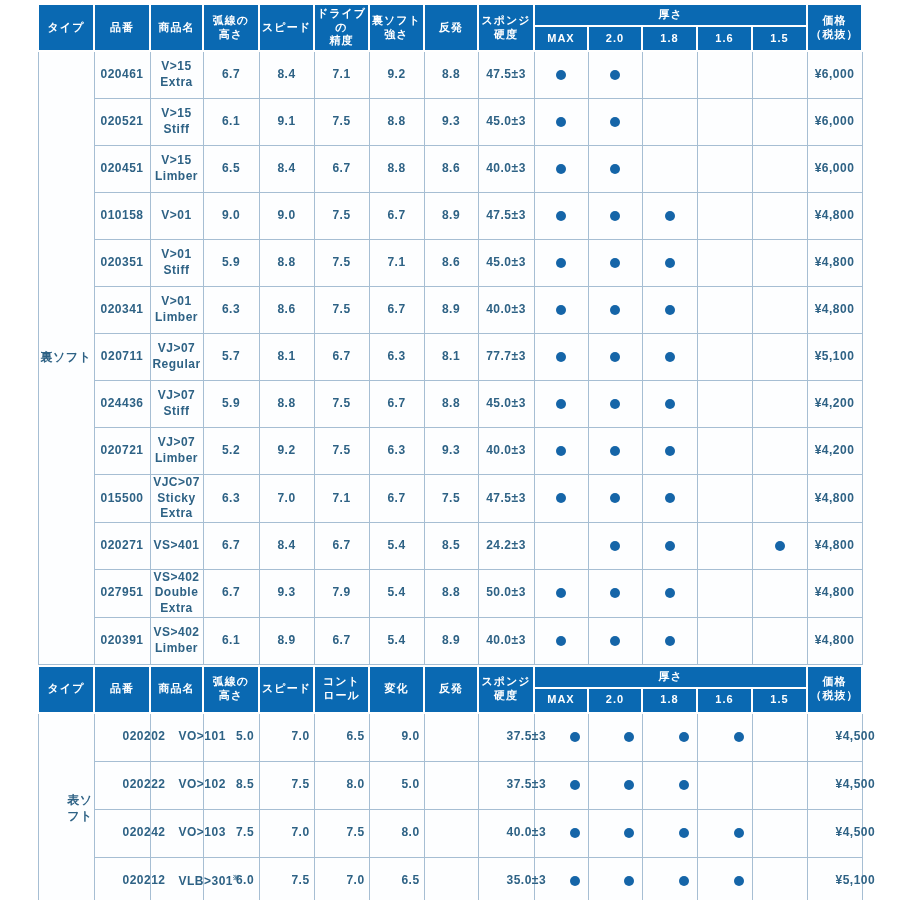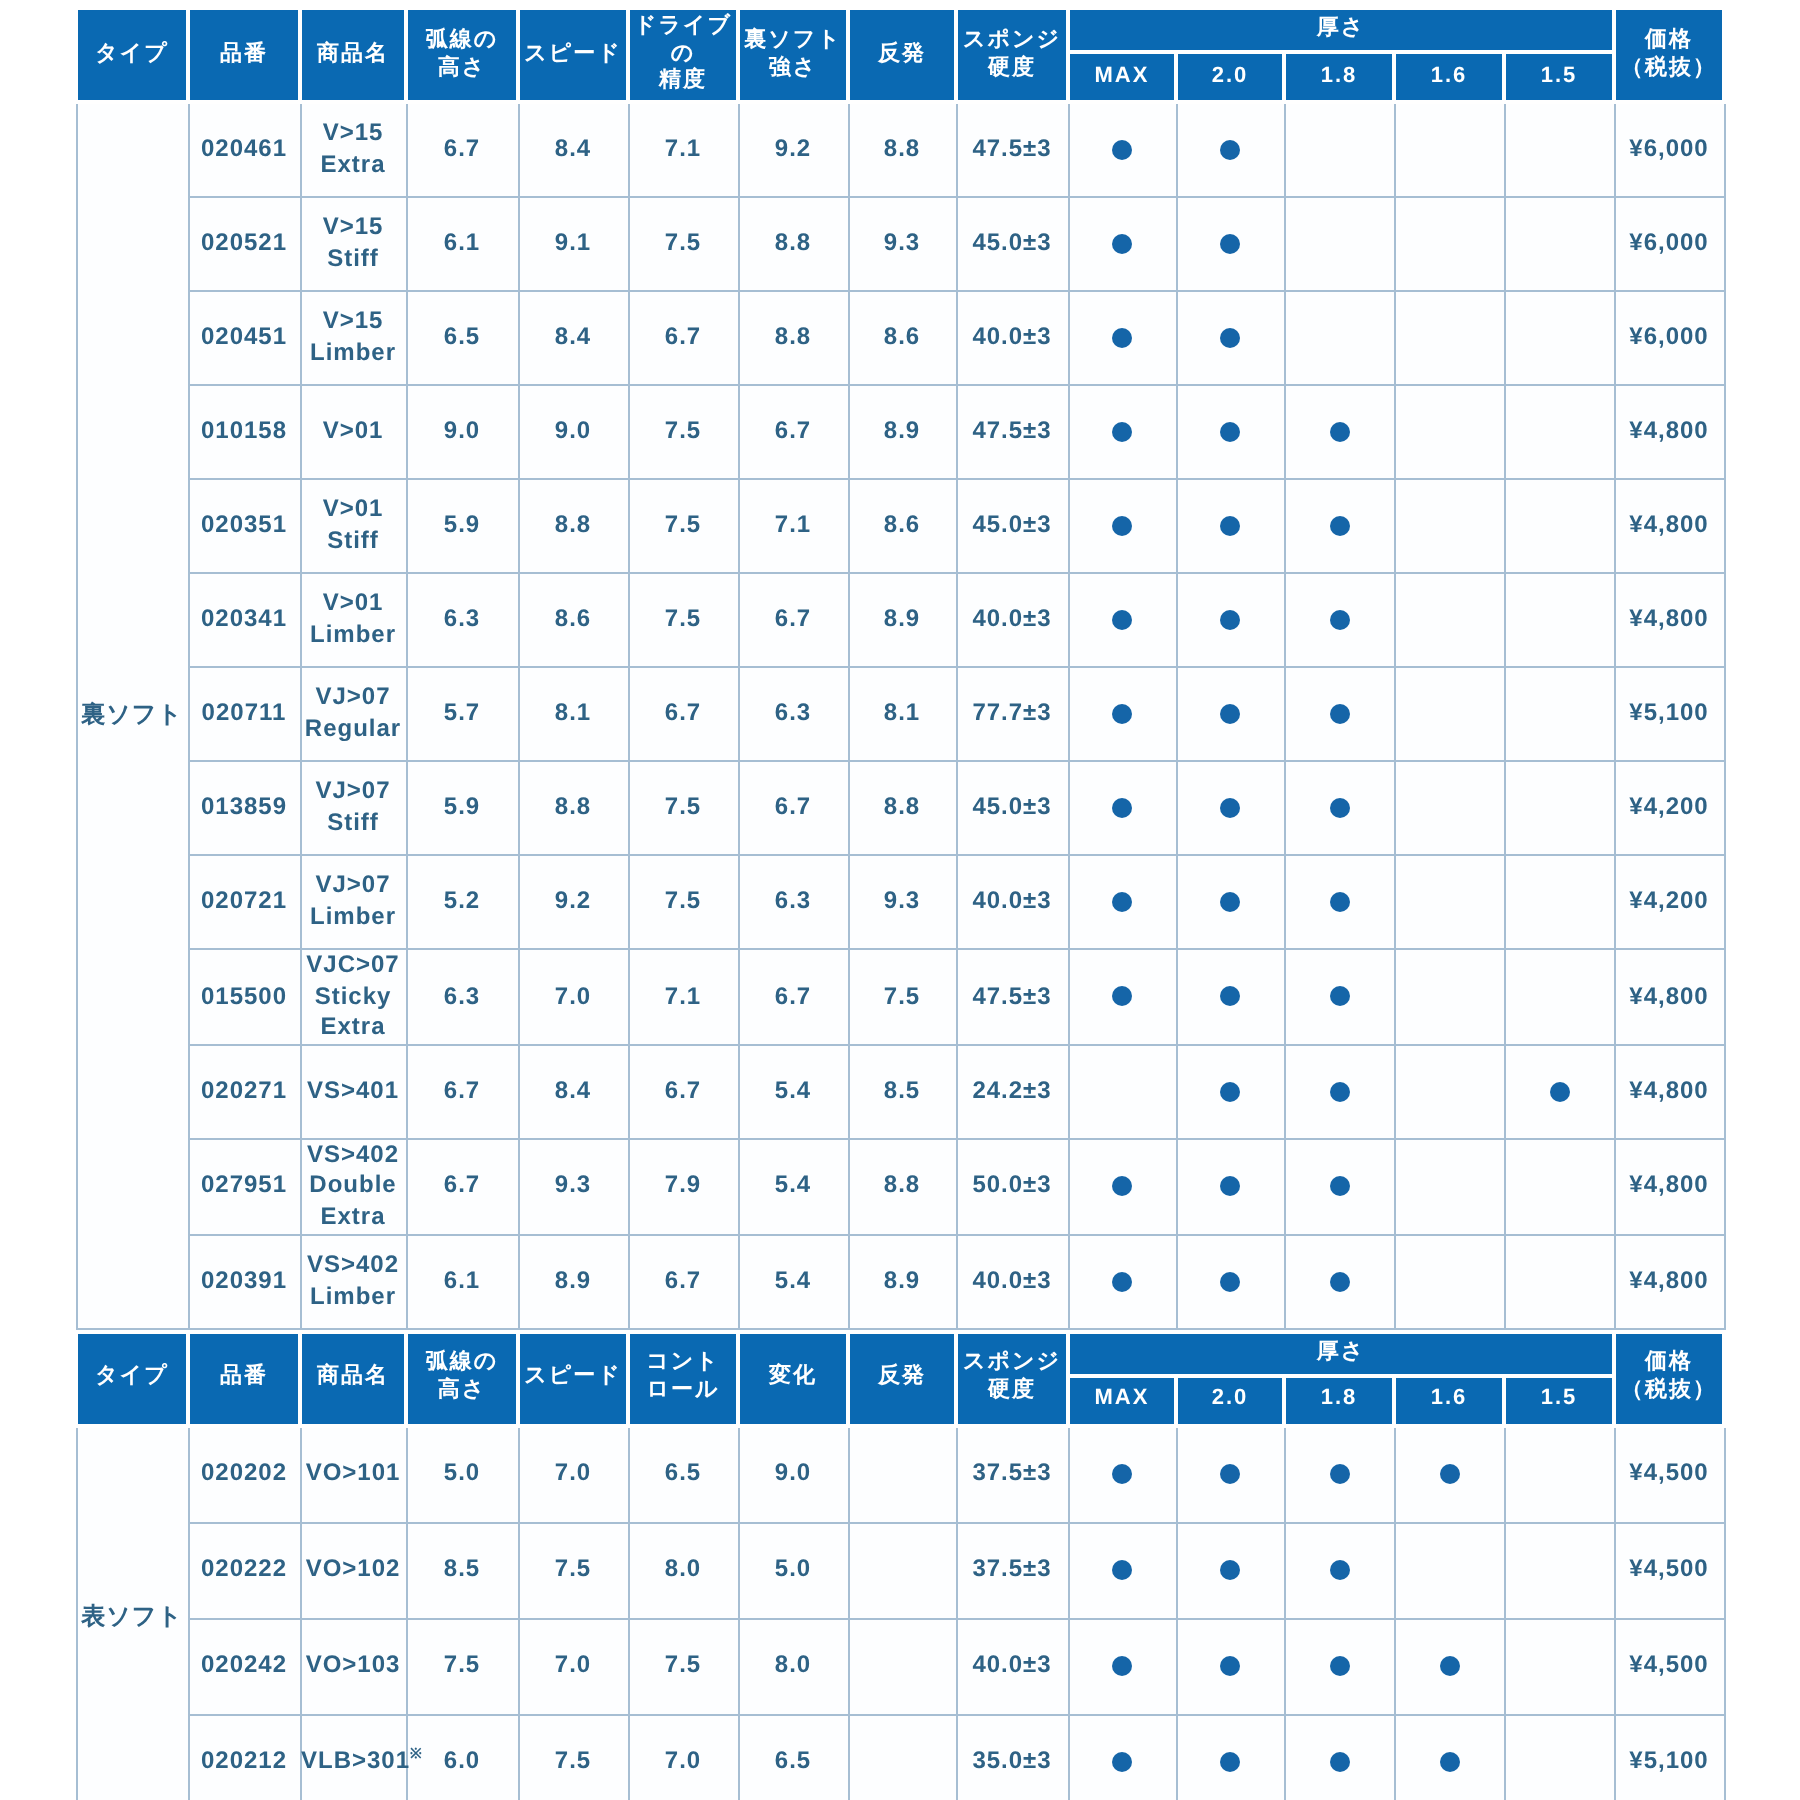--- a/index.html
+++ b/index.html
@@ -21,21 +21,21 @@
   }
   tr.hrow1 th{height:20px;}
   tr.hrow2 th{height:23px;margin-top:48px;}
   table.spec-table td{
     border:1px solid #a6bed3;background:#fdfeff;
     color:#2e6285;font-size:12px;font-weight:600;letter-spacing:0.5px;
     text-align:center;vertical-align:middle;
     white-space:pre-line;line-height:1.3;padding:0;
   }
   table.sec0 tbody td{height:46px;}
-  table.sec1 tbody td{height:47px;}
+  table.sec1 tbody td{height:47px;padding-left:28px;}
   td.type-cell{font-weight:700;font-size:12px;letter-spacing:0.5px;}
   td.name-cell{font-size:11.5px;letter-spacing:0.3px;}
   td.name-cell sup{font-size:7px;letter-spacing:0;}
   .dot{
     display:inline-block;width:10px;height:10px;border-radius:50%;
     background:#1565a8;vertical-align:middle;
   }
   td.slash{
     background-image:linear-gradient(to top right,
       transparent calc(50% - 0.8px),
@@ -207,21 +207,21 @@
           <td>8.1</td>
           <td>77.7±3</td>
           <td><span class="dot"></span></td>
           <td><span class="dot"></span></td>
           <td><span class="dot"></span></td>
           <td></td>
           <td></td>
           <td>¥5,100</td>
         </tr>
         <tr>
-          <td>013859</td>
+          <td>024436</td>
           <td class="name-cell"><span>VJ&gt;07
 Stiff</span></td>
           <td>5.9</td>
           <td>8.8</td>
           <td>7.5</td>
           <td>6.7</td>
           <td>8.8</td>
           <td>45.0±3</td>
           <td><span class="dot"></span></td>
           <td><span class="dot"></span></td>

